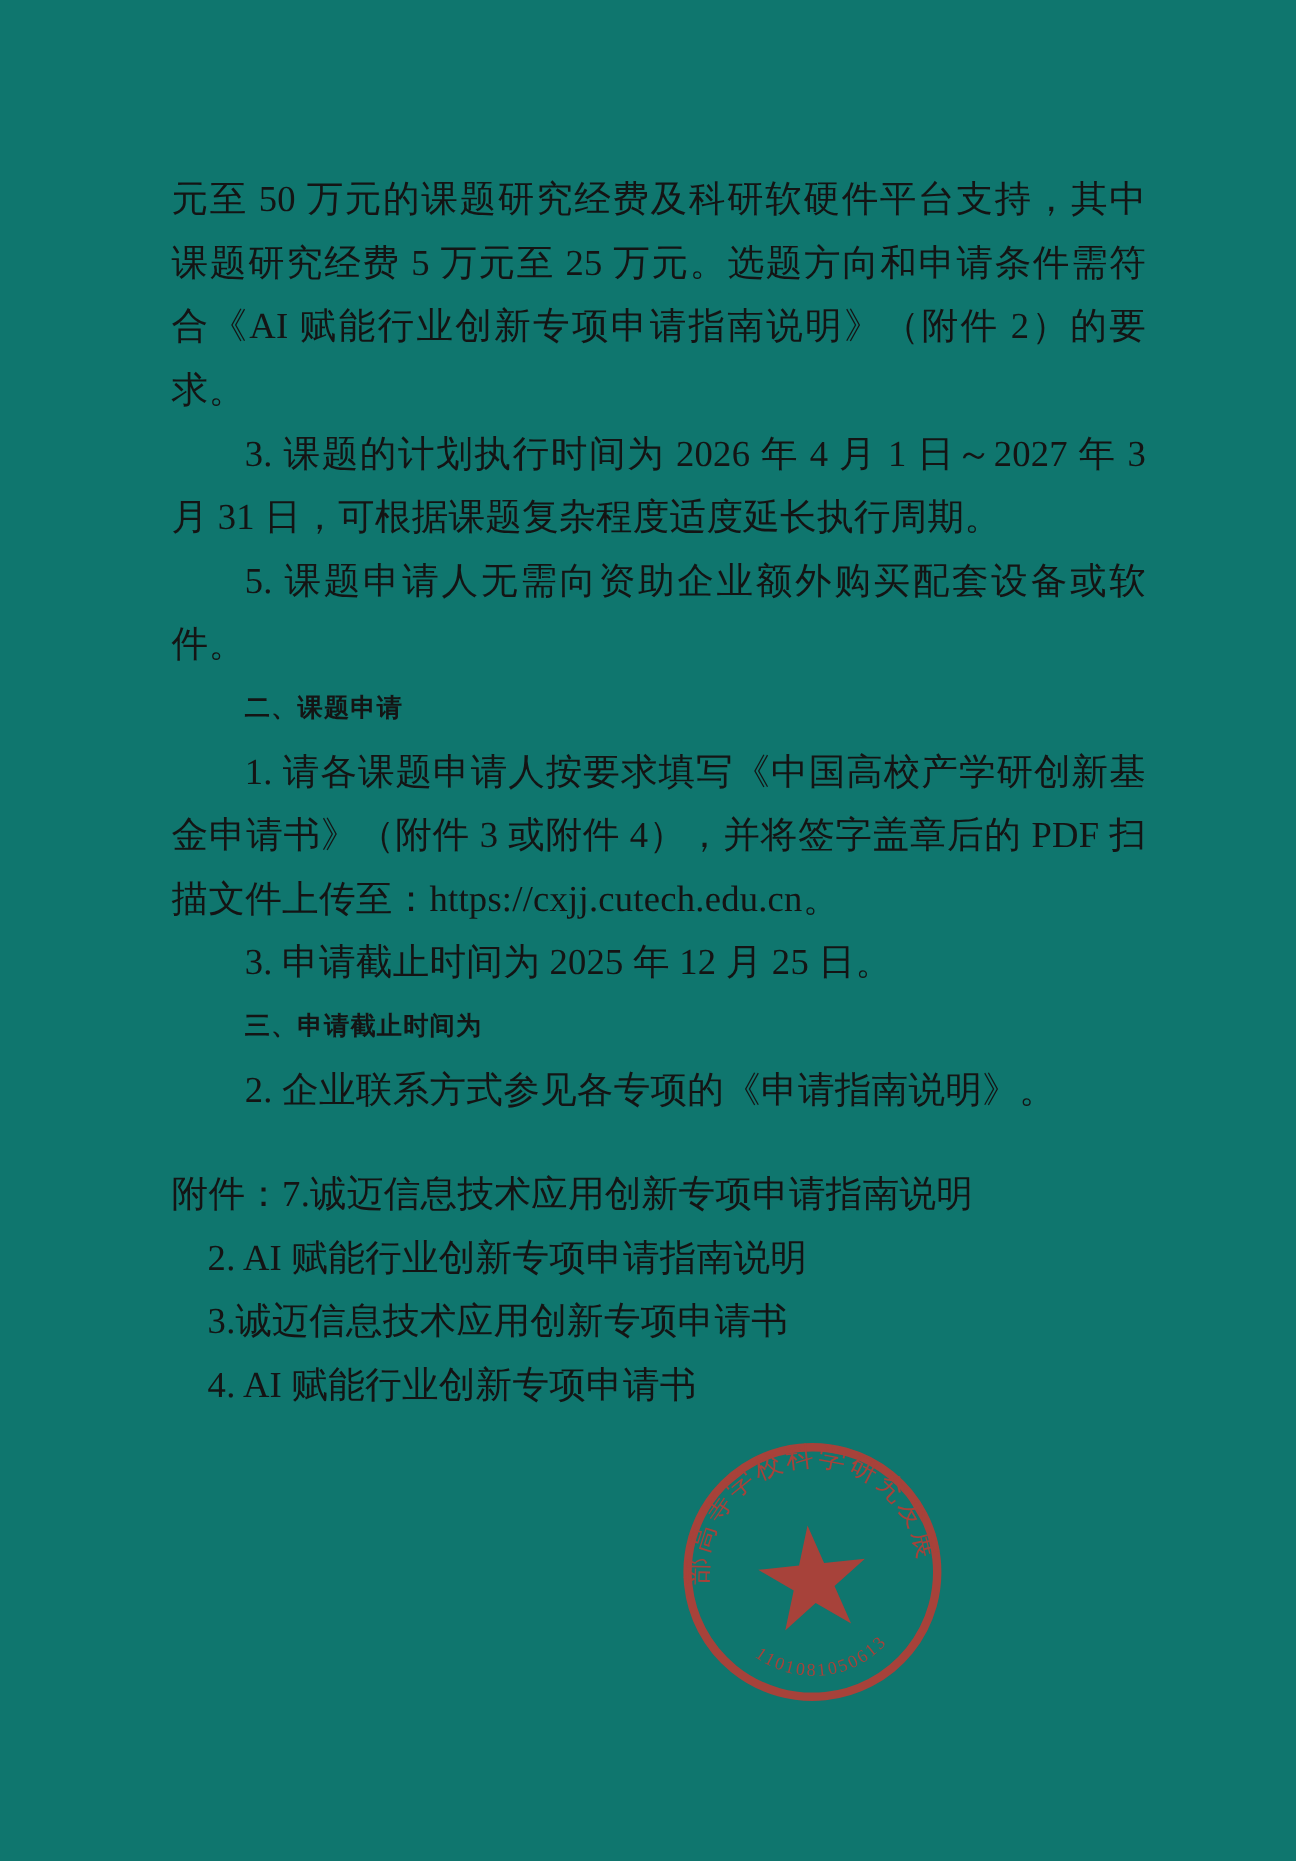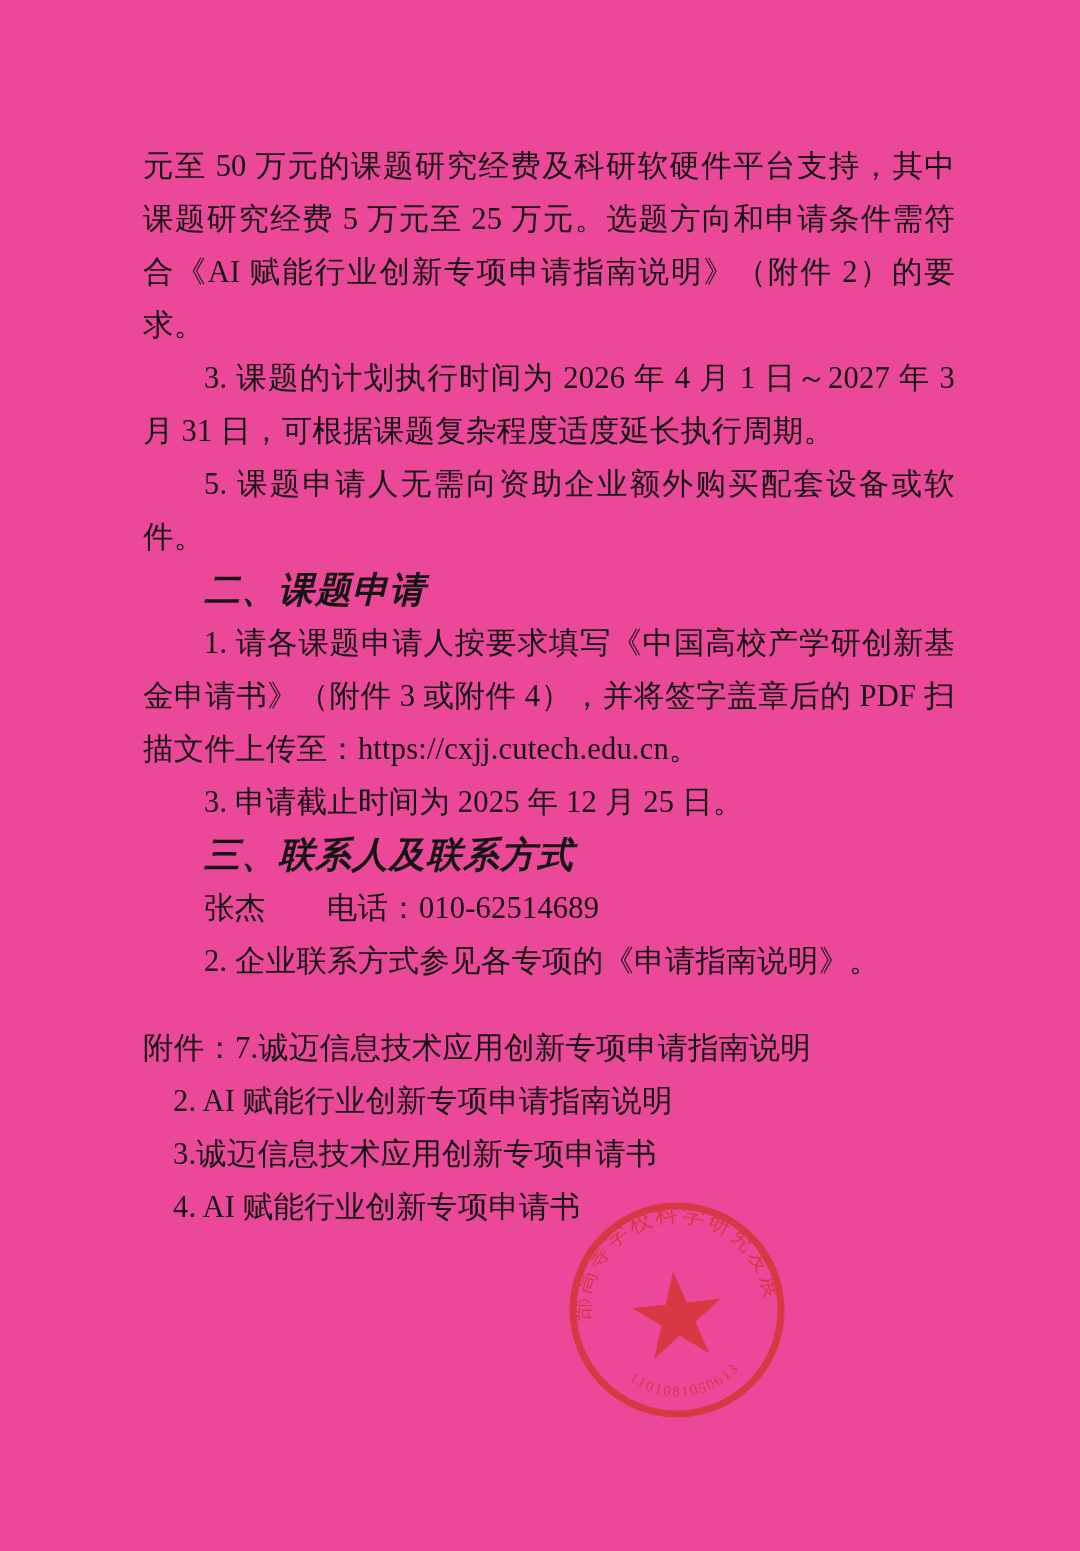--- a/index.html
+++ b/index.html
@@ -11,44 +11,43 @@
     width: 1080px;
     height: 1551px;
     position: relative;
     font-family: "Liberation Serif", "DejaVu Serif", serif;
     color: #141414;
     overflow: hidden;
   }
   .page {
     position: absolute;
     inset: 0;
-    background: #ec4899;
+    background: #0f766e;
   }
   .content {
     position: absolute;
     left: 143px;
     top: 140px;
     width: 812px;
   }
   p {
     margin: 0;
     font-size: 30.5px;
     line-height: 53px;
     text-align: justify;
     text-justify: inter-ideograph;
     letter-spacing: 0.2px;
   }
   .indent { text-indent: 61px; }
   .heading {
     font-weight: bold;
     text-indent: 61px;
-    font-size: 36px;
+    font-size: 21px;
     line-height: 53px;
     letter-spacing: 1px;
-    font-style: italic;
   }
   .gap-md { height: 34px; }
   .att-block p { text-indent: 0; }
   .att-sub { padding-left: 30px; }
   .stamp {
     position: absolute;
     left: 560px;
     top: 1193px;
     width: 235px;
     height: 235px;
@@ -74,24 +73,23 @@
 
     <p class="indent">5. 课题申请人无需向资助企业额外购买配套设备或软件。</p>
 
     <p class="heading">二、课题申请</p>
 
     <p class="indent">1. 请各课题申请人按要求填写《中国高校产学研创新基金申请书》（附件 3 或附件 4），并将签字盖章后的 PDF 扫描文件上传至：https://cxjj.cutech.edu.cn。</p>
 
 
     <p class="indent">3. 申请截止时间为 2025 年 12 月 25 日。</p>
 
-    <p class="heading">三、联系人及联系方式</p>
+    <p class="heading">三、申请截止时间为</p>
 
 
-    <p class="indent">张杰　　电话：010-62514689</p>
 
     <p class="indent">2. 企业联系方式参见各专项的《申请指南说明》。</p>
 
     <div class="gap-md"></div>
 
     <div class="att-block">
       <p>附件：7.诚迈信息技术应用创新专项申请指南说明</p>
       <p class="att-sub">2. AI 赋能行业创新专项申请指南说明</p>
       <p class="att-sub">3.诚迈信息技术应用创新专项申请书</p>
       <p class="att-sub">4. AI 赋能行业创新专项申请书</p>

